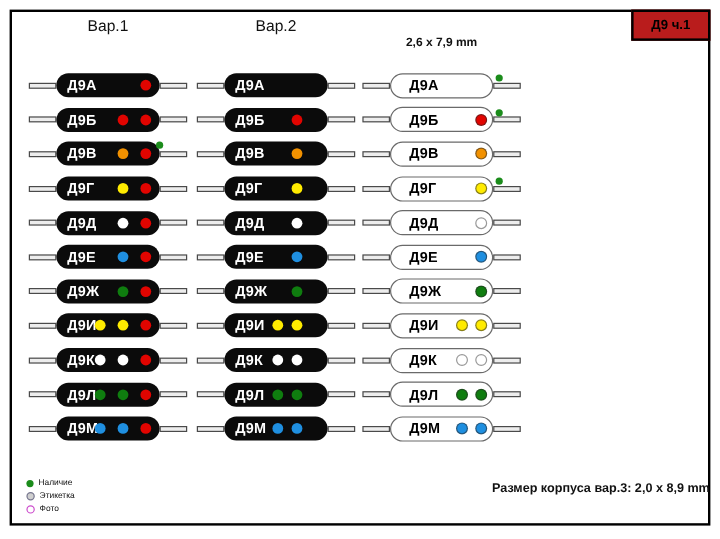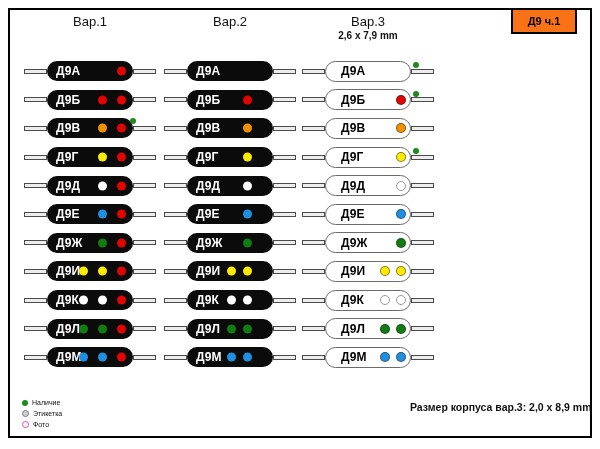--- a/index.html
+++ b/index.html
@@ -1,20 +1,20 @@
 <!DOCTYPE html>
 <html><head>
 <meta charset="utf-8">
 <style>
   html,body{margin:0;padding:0;background:#fff;}
   .page{position:relative;width:600px;height:449px;background:#fff;
         font-family:"Liberation Sans", sans-serif;overflow:hidden;}
   .frame{position:absolute;left:8px;top:8px;right:8px;bottom:11px;border:2px solid #000;}
-  .corner-box{position:absolute;top:8px;right:23px;width:66px;height:26px;border:2px solid #000;
-        background:#f97316;display:flex;align-items:center;justify-content:center;
+  .corner-box{position:absolute;top:8px;right:8px;width:66px;height:26px;border:2px solid #000;
+        background:#b91c1c;display:flex;align-items:center;justify-content:center;
         font-size:11px;font-weight:bold;box-sizing:border-box;}
   .col-header{position:absolute;width:132px;text-align:center;top:14px;font-size:13px;color:#111;}
   .col-subheader{position:absolute;width:132px;text-align:center;top:30px;font-size:10px;font-weight:bold;color:#111;}
   .rows{position:absolute;top:57px;left:0;width:100%;}
   .row{position:relative;height:28.6px;}
   .diode{position:absolute;top:0;height:28.6px;display:flex;align-items:center;}
   .lead{width:23px;height:5px;background:#ededed;border:1px solid #4a4a4a;box-sizing:border-box;}
   .dbody{position:relative;width:86px;height:20px;border-radius:10.5px;display:flex;align-items:center;box-sizing:border-box;}
   .dbody.black{background:#0b0b0b;color:#fff;}
   .dbody.white{background:#fff;border:1.5px solid #6a6a6a;color:#000;height:21px;}
@@ -38,21 +38,20 @@
 
 <div class="page">
   <div class="frame"></div>
 
   <div class="corner-box">
     <span>Д9 ч.1</span>
   </div>
 
   <div class="col-header" style="left:24px">Вар.1</div>
   <div class="col-header" style="left:164px">Вар.2</div>
-  <div class="col-header" style="left:302px">Вар.3</div>
   <div class="col-subheader" style="left:302px">2,6 x 7,9 mm</div>
 
   <div class="rows">
       <div class="row">
         <div class="diode" style="left: 24px;">
           <span class="lead"></span>
           <span class="dbody black">
             <span class="lbl">Д9А</span>
             <span class="dot" style="right: 7px; background: rgb(225, 4, 0);"></span>
           </span>

